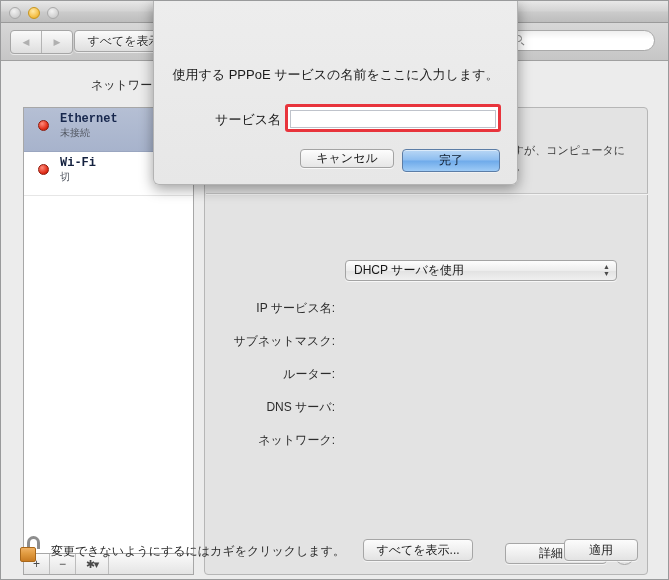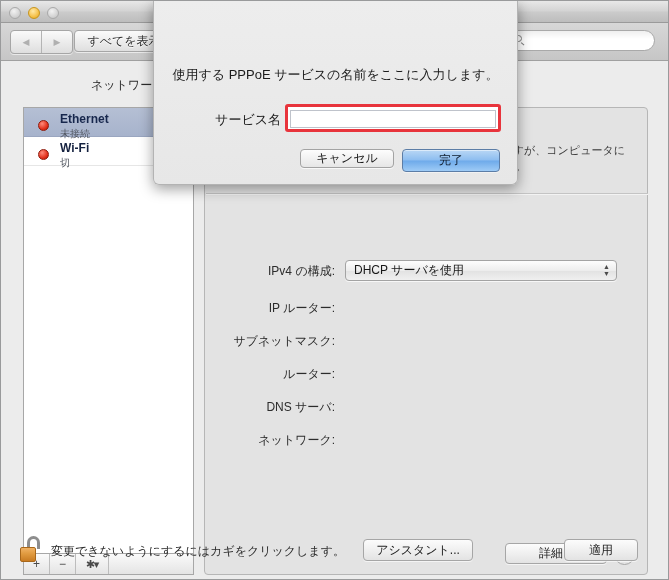--- a/index.html
+++ b/index.html
@@ -174,25 +174,26 @@
     left: 22px; top: 46px;
     width: 171px;
     height: 447px;
     background: #ffffff;
     border: 1px solid #a7a7a7;
     box-sizing: border-box;
     overflow: hidden;
   }
   .svc {
     position: relative;
-    height: 29px;
+    height: 44px;
     box-sizing: border-box;
     padding-left: 36px;
     padding-top: 4px;
     border-bottom: 1px solid #e6e6e6;
+    font-family: Liberation Mono, monospace;
   }
   .svc.selected {
     background: linear-gradient(to bottom, #b5bfd4 0%, #a7b3cc 100%);
     border-bottom: 1px solid #9aa6c0;
   }
   .svc .dot {
     position: absolute;
     left: 14px; top: 12px;
     width: 11px; height: 11px;
     border-radius: 50%;
@@ -549,29 +550,28 @@
     <div id="panel">
 
       <div id="status-block">
         <div id="status-label">状況:</div>
         <div id="status-value">未接続</div>
         <div id="status-desc">ケーブルは正しく接続されていますが、コンピュータに IP アドレスが設定されていません。</div>
       </div>
       <div id="panel-sep"></div>
 
       <div class="field-row" style="top:152px">
-        <div class="flabel">IPv4 の構成:</div>
         <div id="ipv4-popup">
           <span class="sel">DHCP サーバを使用</span>
           <span class="arrows">▲<br>▼</span>
         </div>
       </div>
 
       <div class="field-row" style="top:189px">
-        <div class="flabel">IP ルーター:</div>
+        <div class="flabel">IP サービス名:</div>
         <div class="fvalue"></div>
       </div>
 
       <div class="field-row" style="top:222px">
         <div class="flabel">サブネットマスク:</div>
         <div class="fvalue"></div>
       </div>
 
       <div class="field-row" style="top:288px">
         <div class="flabel">DNS サーバ:</div>
@@ -591,21 +591,21 @@
       <div id="advanced-btn">詳細...</div>
       <div id="help-btn">?</div>
     </div>
 
     <div id="bottombar">
       <div id="lock-icon">
         <span class="shackle"></span>
         <span class="body"></span>
       </div>
       <div id="lock-text">変更できないようにするにはカギをクリックします。</div>
-      <div id="assistant-btn" class="bottom-btn">アシスタント...</div>
+      <div id="assistant-btn" class="bottom-btn">すべてを表示...</div>
       <div id="apply-btn" class="bottom-btn">適用</div>
     </div>
   </div>
 
   <div id="sheet">
     <div id="sheet-message">使用する PPPoE サービスの名前をここに入力します。</div>
     <div id="sheet-field-label">サービス名：</div>
     <div id="sheet-input-wrap">
       <input type="text" value="" placeholder="" style="">
     </div>

